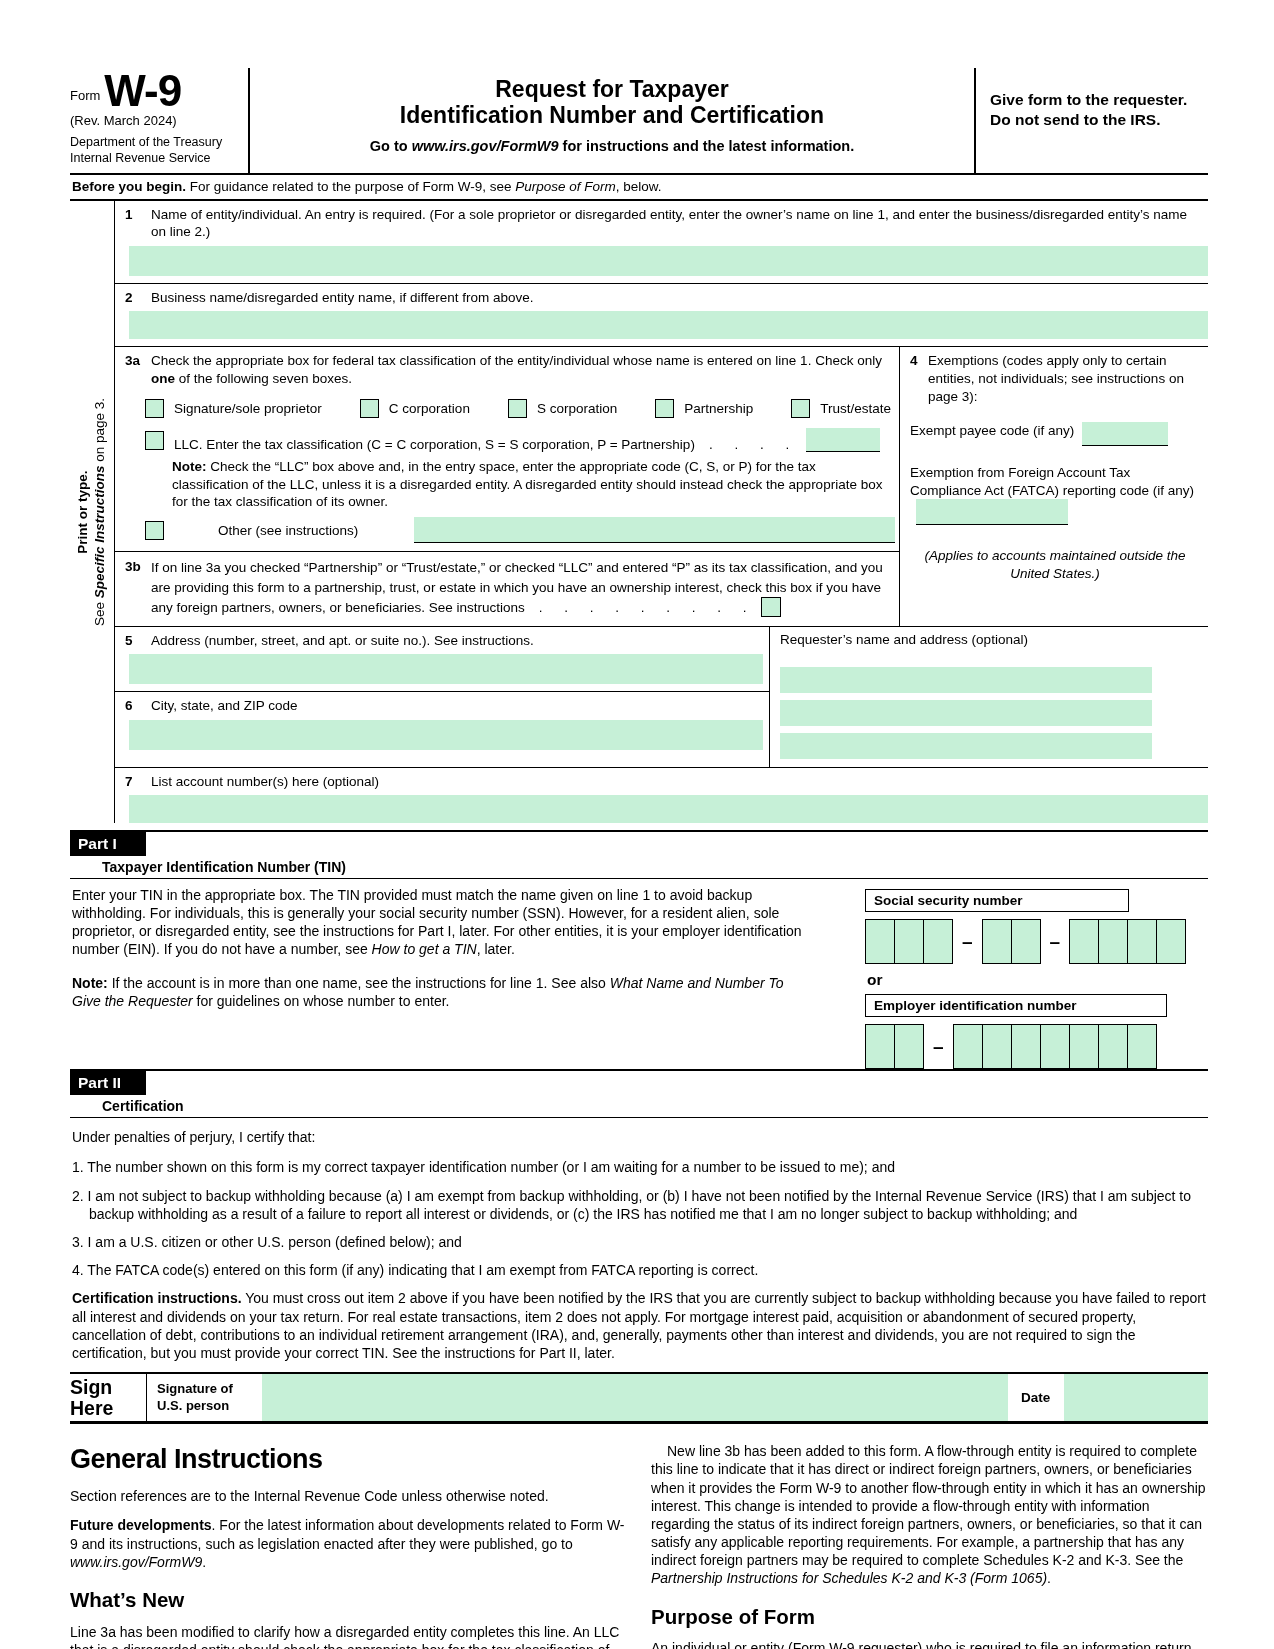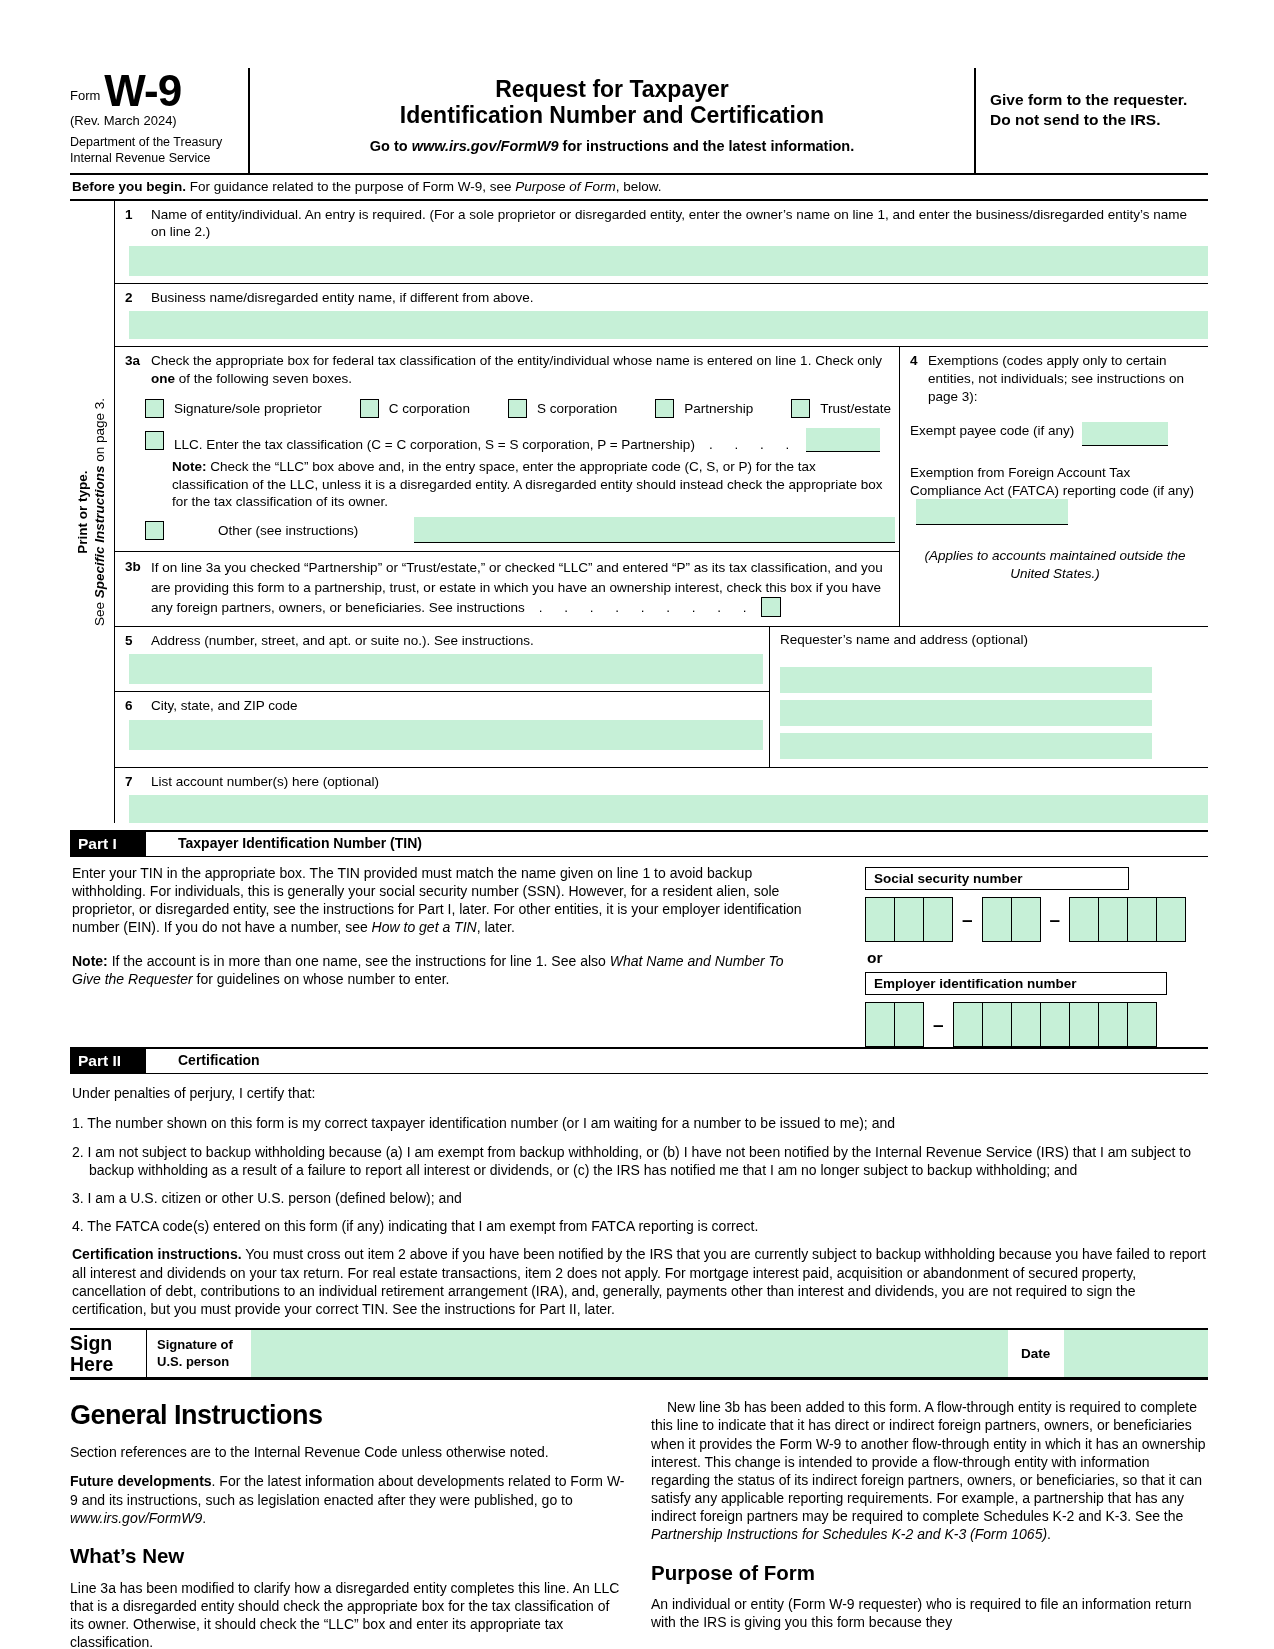--- a/index.html
+++ b/index.html
@@ -72,21 +72,21 @@
 
   .combo56 { display: flex; }
   .left56 { flex: 1; border-right: 1px solid #000; }
   .r5 { border-bottom: 1px solid #000; }
   .left56 .gfield { margin-right: 6px; height: 30px; }
   .reqcol { width: 438px; padding: 5px 0 8px 10px; font-size: 13.5px; }
   .req-field { width: 372px; height: 26px; background: var(--field-green); margin-top: 7px; }
   .req-field.first { margin-top: 20px; }
 
   
-  .partbar { display: flex; align-items: stretch; border-top: 2px solid #000; border-bottom: 1px solid #000; }
+  .partbar { display: flex; align-items: stretch; border-top: 2px solid #000; border-bottom: 1px solid #000; flex-direction: column; }
   .partbox { background: #000; color: #fff; font-weight: bold; font-size: 15.5px; padding: 3px 10px 3px 8px; width: 76px; }
   .parttitle { font-weight: bold; font-size: 14px; padding: 3px 0 3px 32px; }
 
   
   .p1body { display: flex; }
   .p1text { width: 745px; padding: 8px 0 10px 2px; font-size: 14px; line-height: 1.28; }
   .p1text .em { font-style: italic; }
   .p1text .b { font-weight: bold; }
   .p1note { margin-top: 16px; }
   .p1tin { flex: 1; padding: 10px 0 0 50px; }
@@ -102,21 +102,21 @@
   
   .p2body { padding: 6px 0 10px 2px; font-size: 14px; line-height: 1.3; }
   .p2intro { margin: 4px 0 12px; }
   .p2item { padding-left: 17px; text-indent: -17px; margin-bottom: 10px; }
   .ci { margin-top: 4px; }
   .ci .b { font-weight: bold; }
 
   
   .signrow { display: flex; align-items: stretch; border-top: 2px solid #000; border-bottom: 3px solid #000; height: 52px; }
   .signhere { width: 76px; font-weight: bold; font-size: 19.5px; line-height: 1.08; padding-top: 3px; }
-  .sigcell { border-left: 1.5px solid #000; width: 105px; padding: 7px 0 0 10px; font-weight: bold; font-size: 13px; line-height: 1.3; }
+  .sigcell { border-left: 1.5px solid #000; width: 116px; padding: 7px 0 0 10px; font-weight: bold; font-size: 13px; line-height: 1.3; }
   .sigfield { flex: 1; background: var(--field-green); }
   .datecell { width: 56px; display: flex; align-items: center; padding-left: 13px; font-weight: bold; font-size: 13.5px; }
   .datefield { width: 144px; background: var(--field-green); }
 
   
   .gen { display: flex; gap: 24px; margin-top: 4px; font-size: 14px; line-height: 1.3; }
   .gcol { flex: 1; }
   .gen h1 { font-size: 27px; margin: 14px 0 10px; letter-spacing: -0.5px; }
   .gen h2 { font-size: 20.5px; margin: 16px 0 9px; }
   .gen p { margin: 0 0 11px; }

